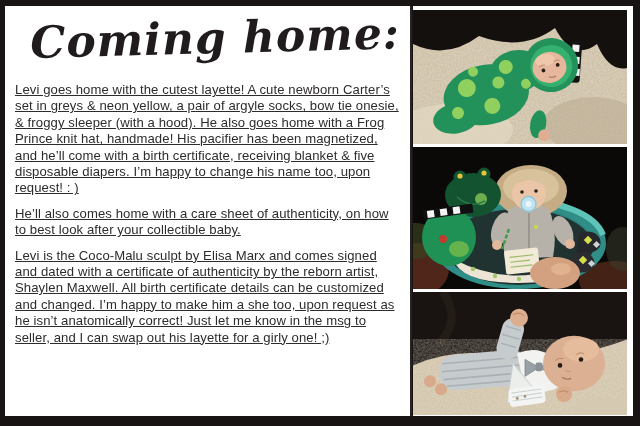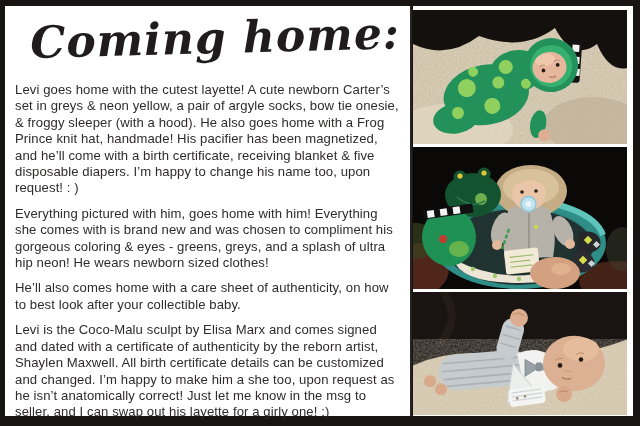--- a/index.html
+++ b/index.html
@@ -20,41 +20,41 @@
     font-family:"DejaVu Serif", serif;
     font-style:italic;font-weight:700;
     font-size:44px;line-height:58px;color:#201c1d;
     letter-spacing:1px;transform:rotate(-1.5deg);transform-origin:left bottom;
     white-space:nowrap;
   }
   .text-panel p{
     margin:0 0 9px 0;
     font-size:13.1px;line-height:16.4px;color:#2e2b2b;
     letter-spacing:0.1px;
+    text-decoration:underline;
   }
   
   .photo-column{
     position:absolute;left:413px;top:6px;width:220px;height:410px;
     background:#ffffff;
   }
   .photo{position:absolute;left:0;width:214px;margin:0;padding:0;}
   .photo svg{display:block;width:100%;height:100%;}
   .photo-1{top:4px;height:134px;}
   .photo-2{top:141px;height:142px;}
   .photo-3{top:286px;height:123px;}
 </style>
 </head>
 <body>
 
 <div class="frame">
 
   <section class="text-panel">
     <h1 class="page-title">Coming home:</h1>
     <p>Levi goes home with the cutest layette! A cute newborn Carter’s set in greys &amp; neon yellow, a pair of argyle socks, bow tie onesie, &amp; froggy sleeper (with a hood). He also goes home with a Frog Prince knit hat, handmade! His pacifier has been magnetized, and he’ll come with a birth certificate, receiving blanket &amp; five disposable diapers. I’m happy to change his name too, upon request! : )</p>
-    <p>Everything pictured with him, goes home with him! Everything she comes with is brand new and was chosen to compliment his gorgeous coloring &amp; eyes - greens, greys, and a splash of ultra hip neon! He wears newborn sized clothes!</p>
     <p>He’ll also comes home with a care sheet of authenticity, on how to best look after your collectible baby.</p>
     <p>Levi is the Coco-Malu sculpt by Elisa Marx and comes signed and dated with a certificate of authenticity by the reborn artist, Shaylen Maxwell.  All birth certificate details can be customized and changed. I’m happy to make him a she too, upon request as he isn’t anatomically correct! Just let me know in the msg to seller, and I can swap out his layette for a girly one! ;)</p>
   </section>
 
   <aside class="photo-column">
 
     <figure class="photo photo-1" role="img" aria-label="Reborn baby doll Levi in a green froggy hooded sleeper lying on a cream fur blanket">
       <svg viewBox="0 0 214 134" preserveAspectRatio="none">
         <defs>
           <filter id="fur1" x="0" y="0" width="100%" height="100%">

